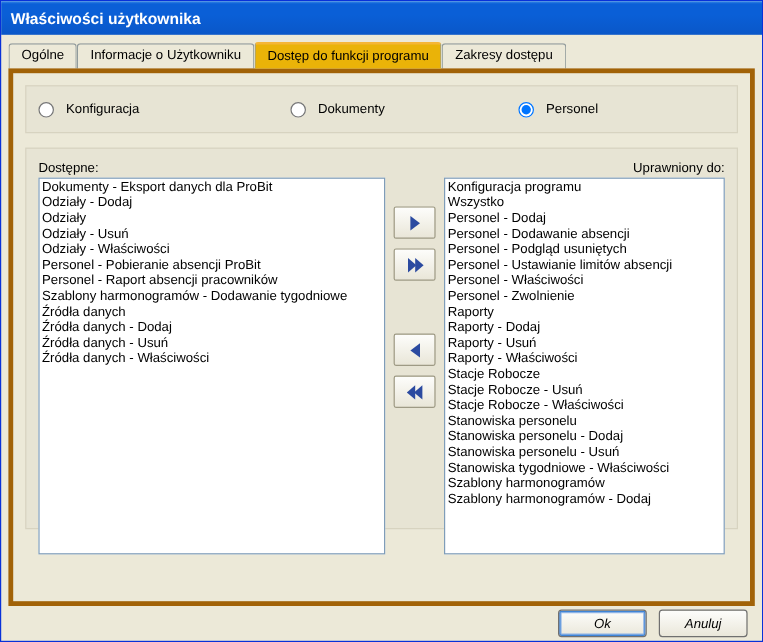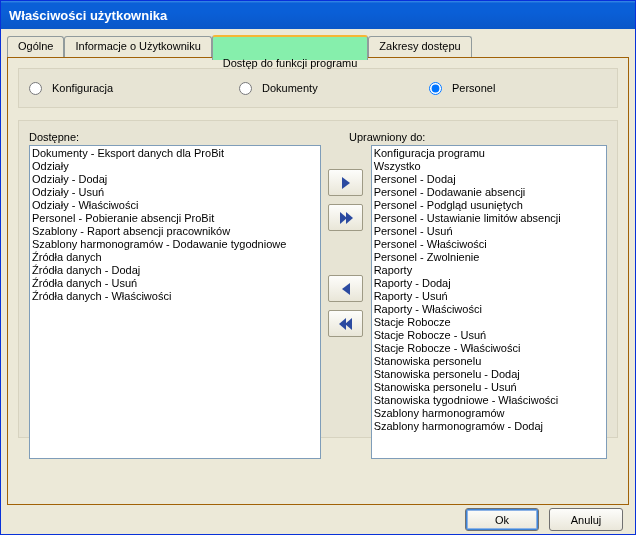--- a/index.html
+++ b/index.html
@@ -44,28 +44,28 @@
     border-radius: 3px 3px 0 0;
     background: #ece9d8;
     font-size: 11px;
     color: #000;
     cursor: pointer;
     margin-right: 0px;
     position: relative;
     top: 1px;
   }
   .tab.active {
-    background: #86efac;
+    background: #eab308;
     border-top: 2px solid #f5b636;
-    padding-top: 20px;
+    padding-top: 4px;
     z-index: 3;
     top: 0px;
   }
   .tab-panel {
-    border: 1px solid #a16207;
+    border: 4px solid #a16207;
     height: 448px;
     box-sizing: border-box;
     background: #ece9d8;
     padding: 10px;
     position: relative;
   }
   .radio-group {
     border: 1px solid #d7d3c0;
     background: #e7e4d4;
     height: 40px;
@@ -92,21 +92,21 @@
     padding: 10px 10px 10px 10px;
     display: flex;
     flex-direction: column;
   }
   .list-labels {
     display: flex;
     margin-bottom: 2px;
   }
   .list-labels .left-lbl { width: 302px; }
   .list-labels .spacer { width: 18px; }
-  .list-labels .right-lbl { flex:1; }
+  .list-labels .right-lbl { flex:1;text-align:right; }
   .lists-row {
     display: flex;
     flex: 1;
     min-height: 0;
   }
   .listbox {
     background: #fff;
     border: 1px solid #7f9db9;
     box-sizing: border-box;
     overflow-y: auto;
@@ -151,20 +151,21 @@
     background: linear-gradient(to bottom, #fdfdfb, #eae7da);
     border: 1px solid #707070;
     border-radius: 3px;
     font-size: 11px;
     display: flex;
     align-items: center;
     justify-content: center;
     cursor: pointer;
     padding: 0 14px;
     box-sizing: border-box;
+    font-style: italic;
   }
   .footer .btn.default {
     box-shadow: 0 0 0 1px #3e84d6 inset, 0 0 0 2px #8cb2e5 inset;
   }
   
   .listbox::-webkit-scrollbar { width: 17px; }
   .listbox::-webkit-scrollbar-track { background: #f1efe2; border-left:1px solid #e1ddc9; }
   .listbox::-webkit-scrollbar-thumb { background: #c5d6f1; border:1px solid #7e9ecf; border-radius:2px; }
 </style>
 </head>
@@ -204,26 +205,26 @@
       <div class="lists-area">
         <div class="list-labels">
           <div class="left-lbl">Dostępne:</div>
           <div class="spacer"></div>
           <div class="right-lbl">Uprawniony do:</div>
         </div>
         <div class="lists-row">
 
           <div class="listbox left-list" id="available-list">
               <div class="list-item">Dokumenty - Eksport danych dla ProBit</div>
+              <div class="list-item">Odziały - Dodaj</div>
               <div class="list-item">Odziały</div>
-              <div class="list-item">Odziały - Dodaj</div>
               <div class="list-item">Odziały - Usuń</div>
               <div class="list-item">Odziały - Właściwości</div>
               <div class="list-item">Personel - Pobieranie absencji ProBit</div>
-              <div class="list-item">Szablony - Raport absencji pracowników</div>
+              <div class="list-item">Personel - Raport absencji pracowników</div>
               <div class="list-item">Szablony harmonogramów - Dodawanie tygodniowe</div>
               <div class="list-item">Źródła danych</div>
               <div class="list-item">Źródła danych - Dodaj</div>
               <div class="list-item">Źródła danych - Usuń</div>
               <div class="list-item">Źródła danych - Właściwości</div>
             </div>
 
           <div class="btn-col">
             <div class="move-btn">
               <svg width="16" height="18">
@@ -250,21 +251,20 @@
             </div>
           </div>
 
           <div class="listbox right-list" id="granted-list">
               <div class="list-item">Konfiguracja programu</div>
               <div class="list-item">Wszystko</div>
               <div class="list-item">Personel - Dodaj</div>
               <div class="list-item">Personel - Dodawanie absencji</div>
               <div class="list-item">Personel - Podgląd usuniętych</div>
               <div class="list-item">Personel - Ustawianie limitów absencji</div>
-              <div class="list-item">Personel - Usuń</div>
               <div class="list-item">Personel - Właściwości</div>
               <div class="list-item">Personel - Zwolnienie</div>
               <div class="list-item">Raporty</div>
               <div class="list-item">Raporty - Dodaj</div>
               <div class="list-item">Raporty - Usuń</div>
               <div class="list-item">Raporty - Właściwości</div>
               <div class="list-item">Stacje Robocze</div>
               <div class="list-item">Stacje Robocze - Usuń</div>
               <div class="list-item">Stacje Robocze - Właściwości</div>
               <div class="list-item">Stanowiska personelu</div>

